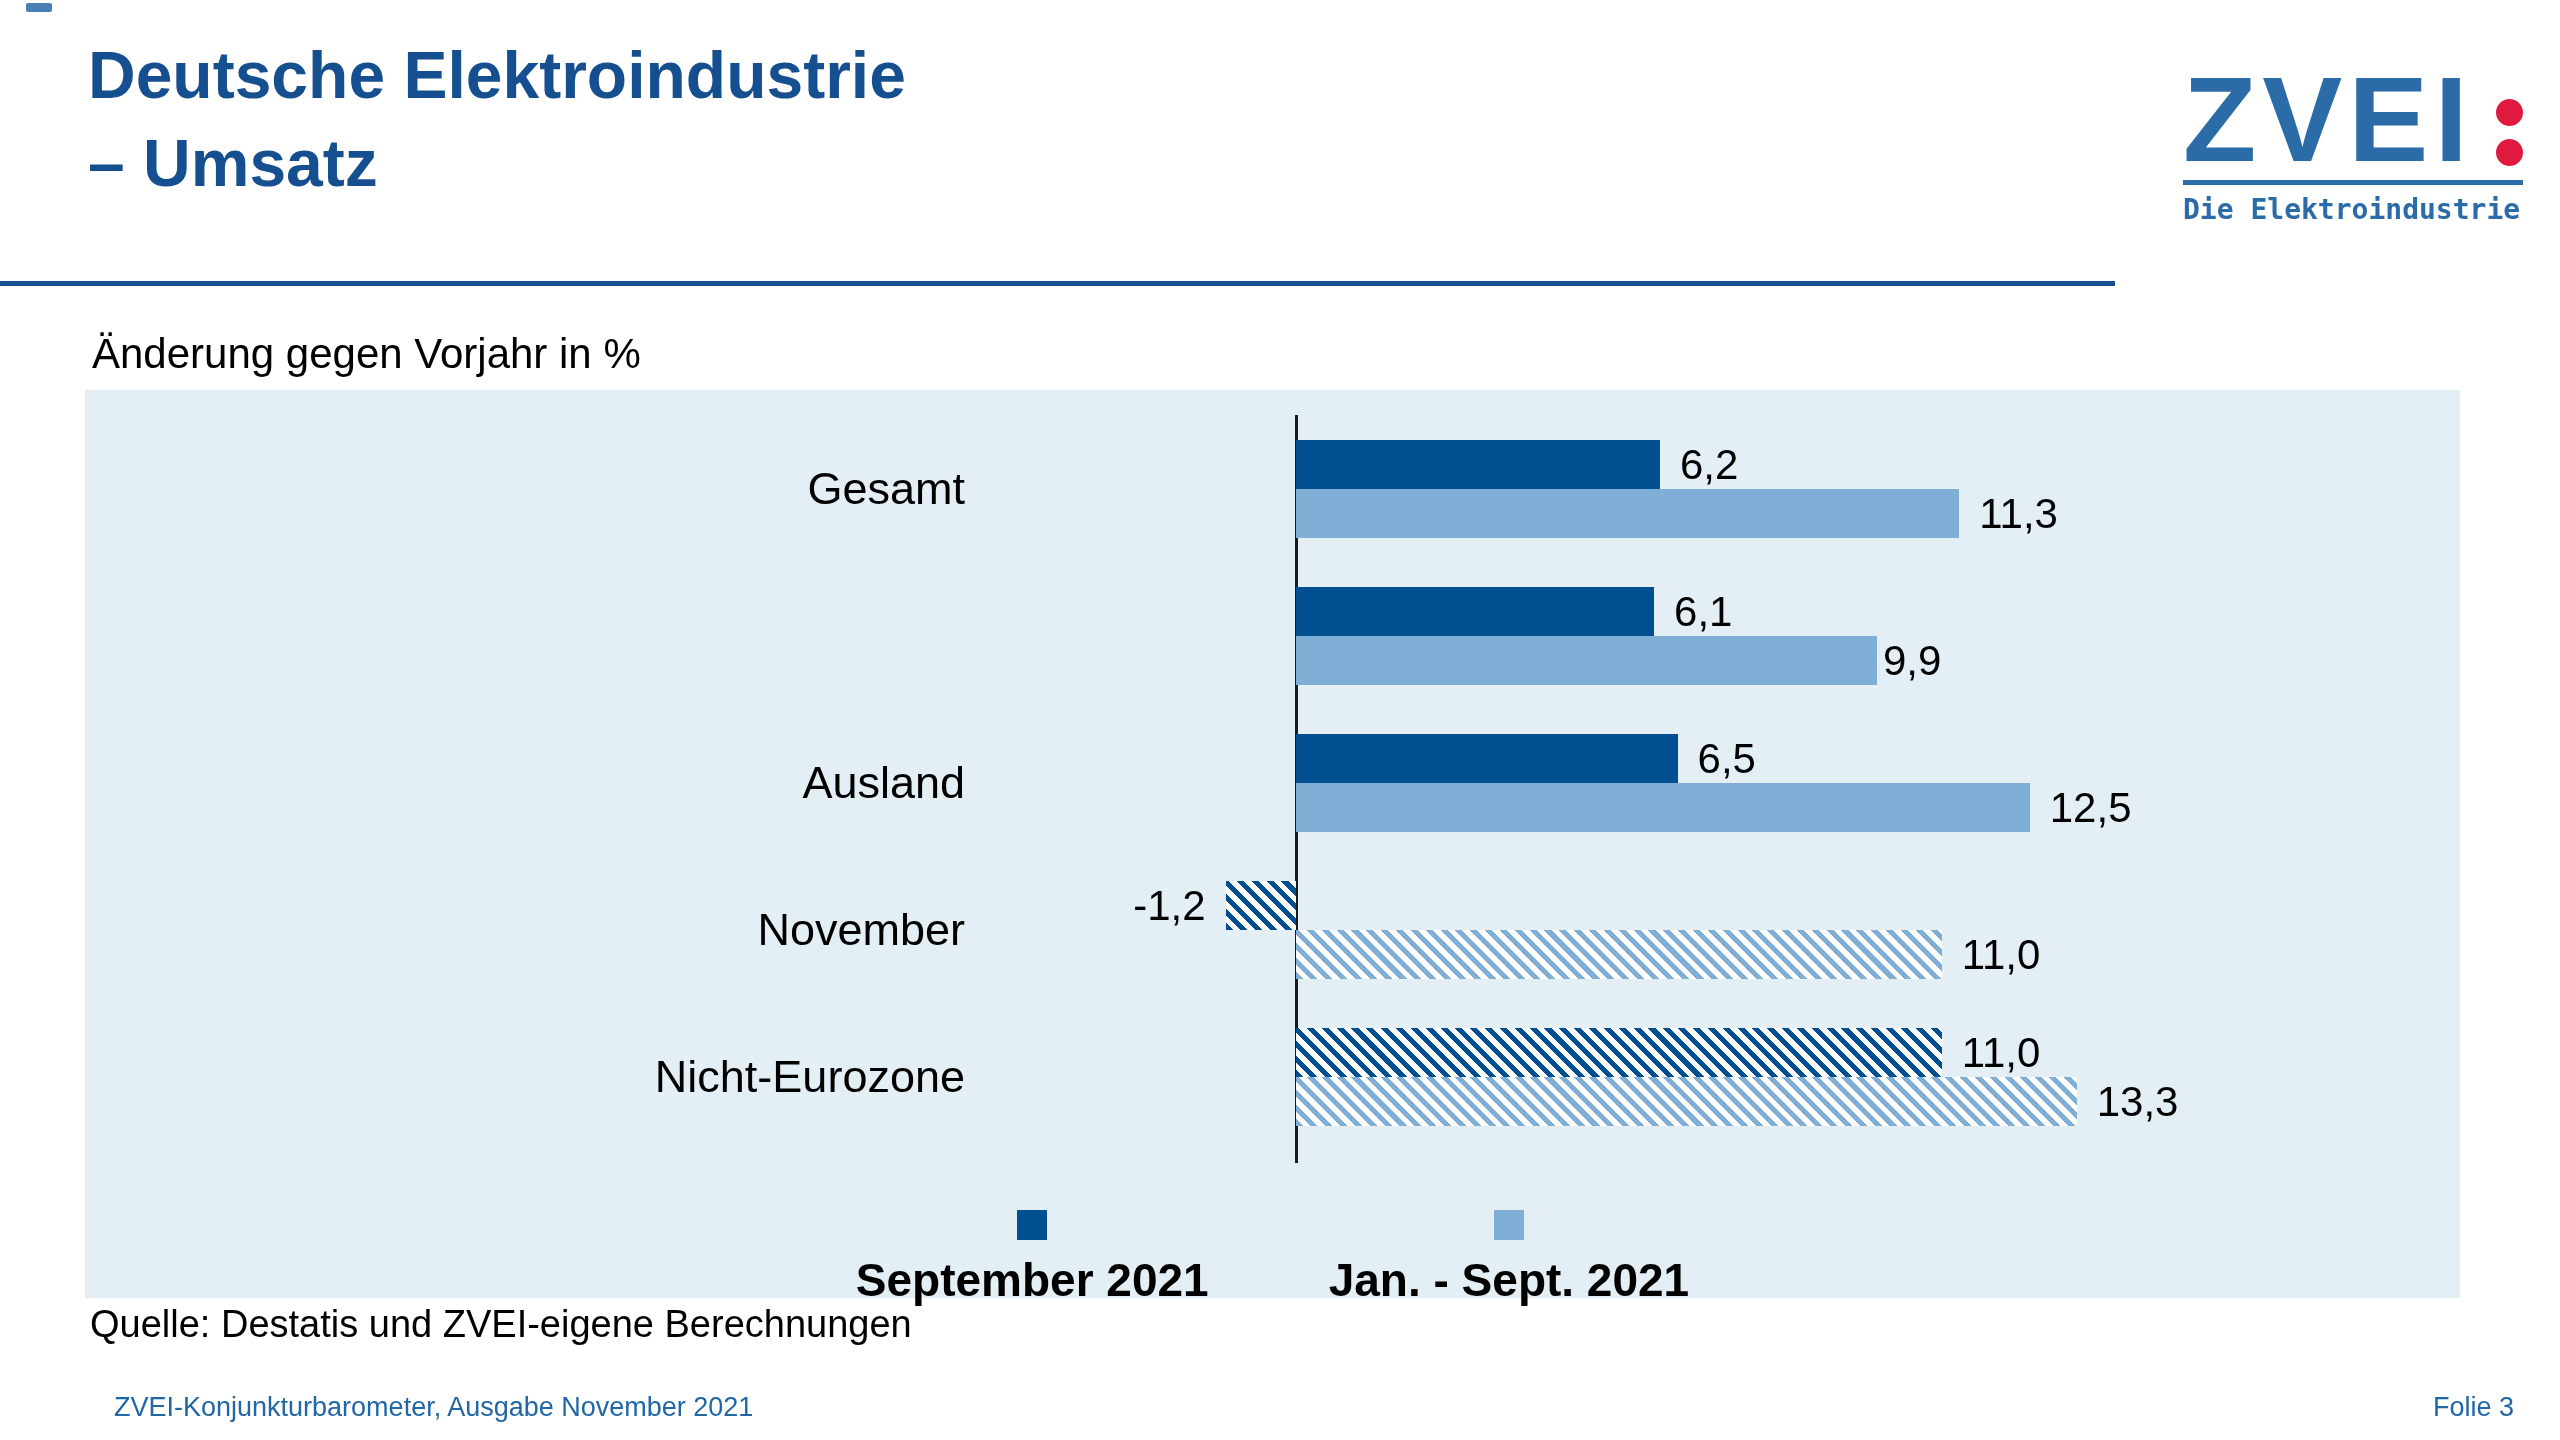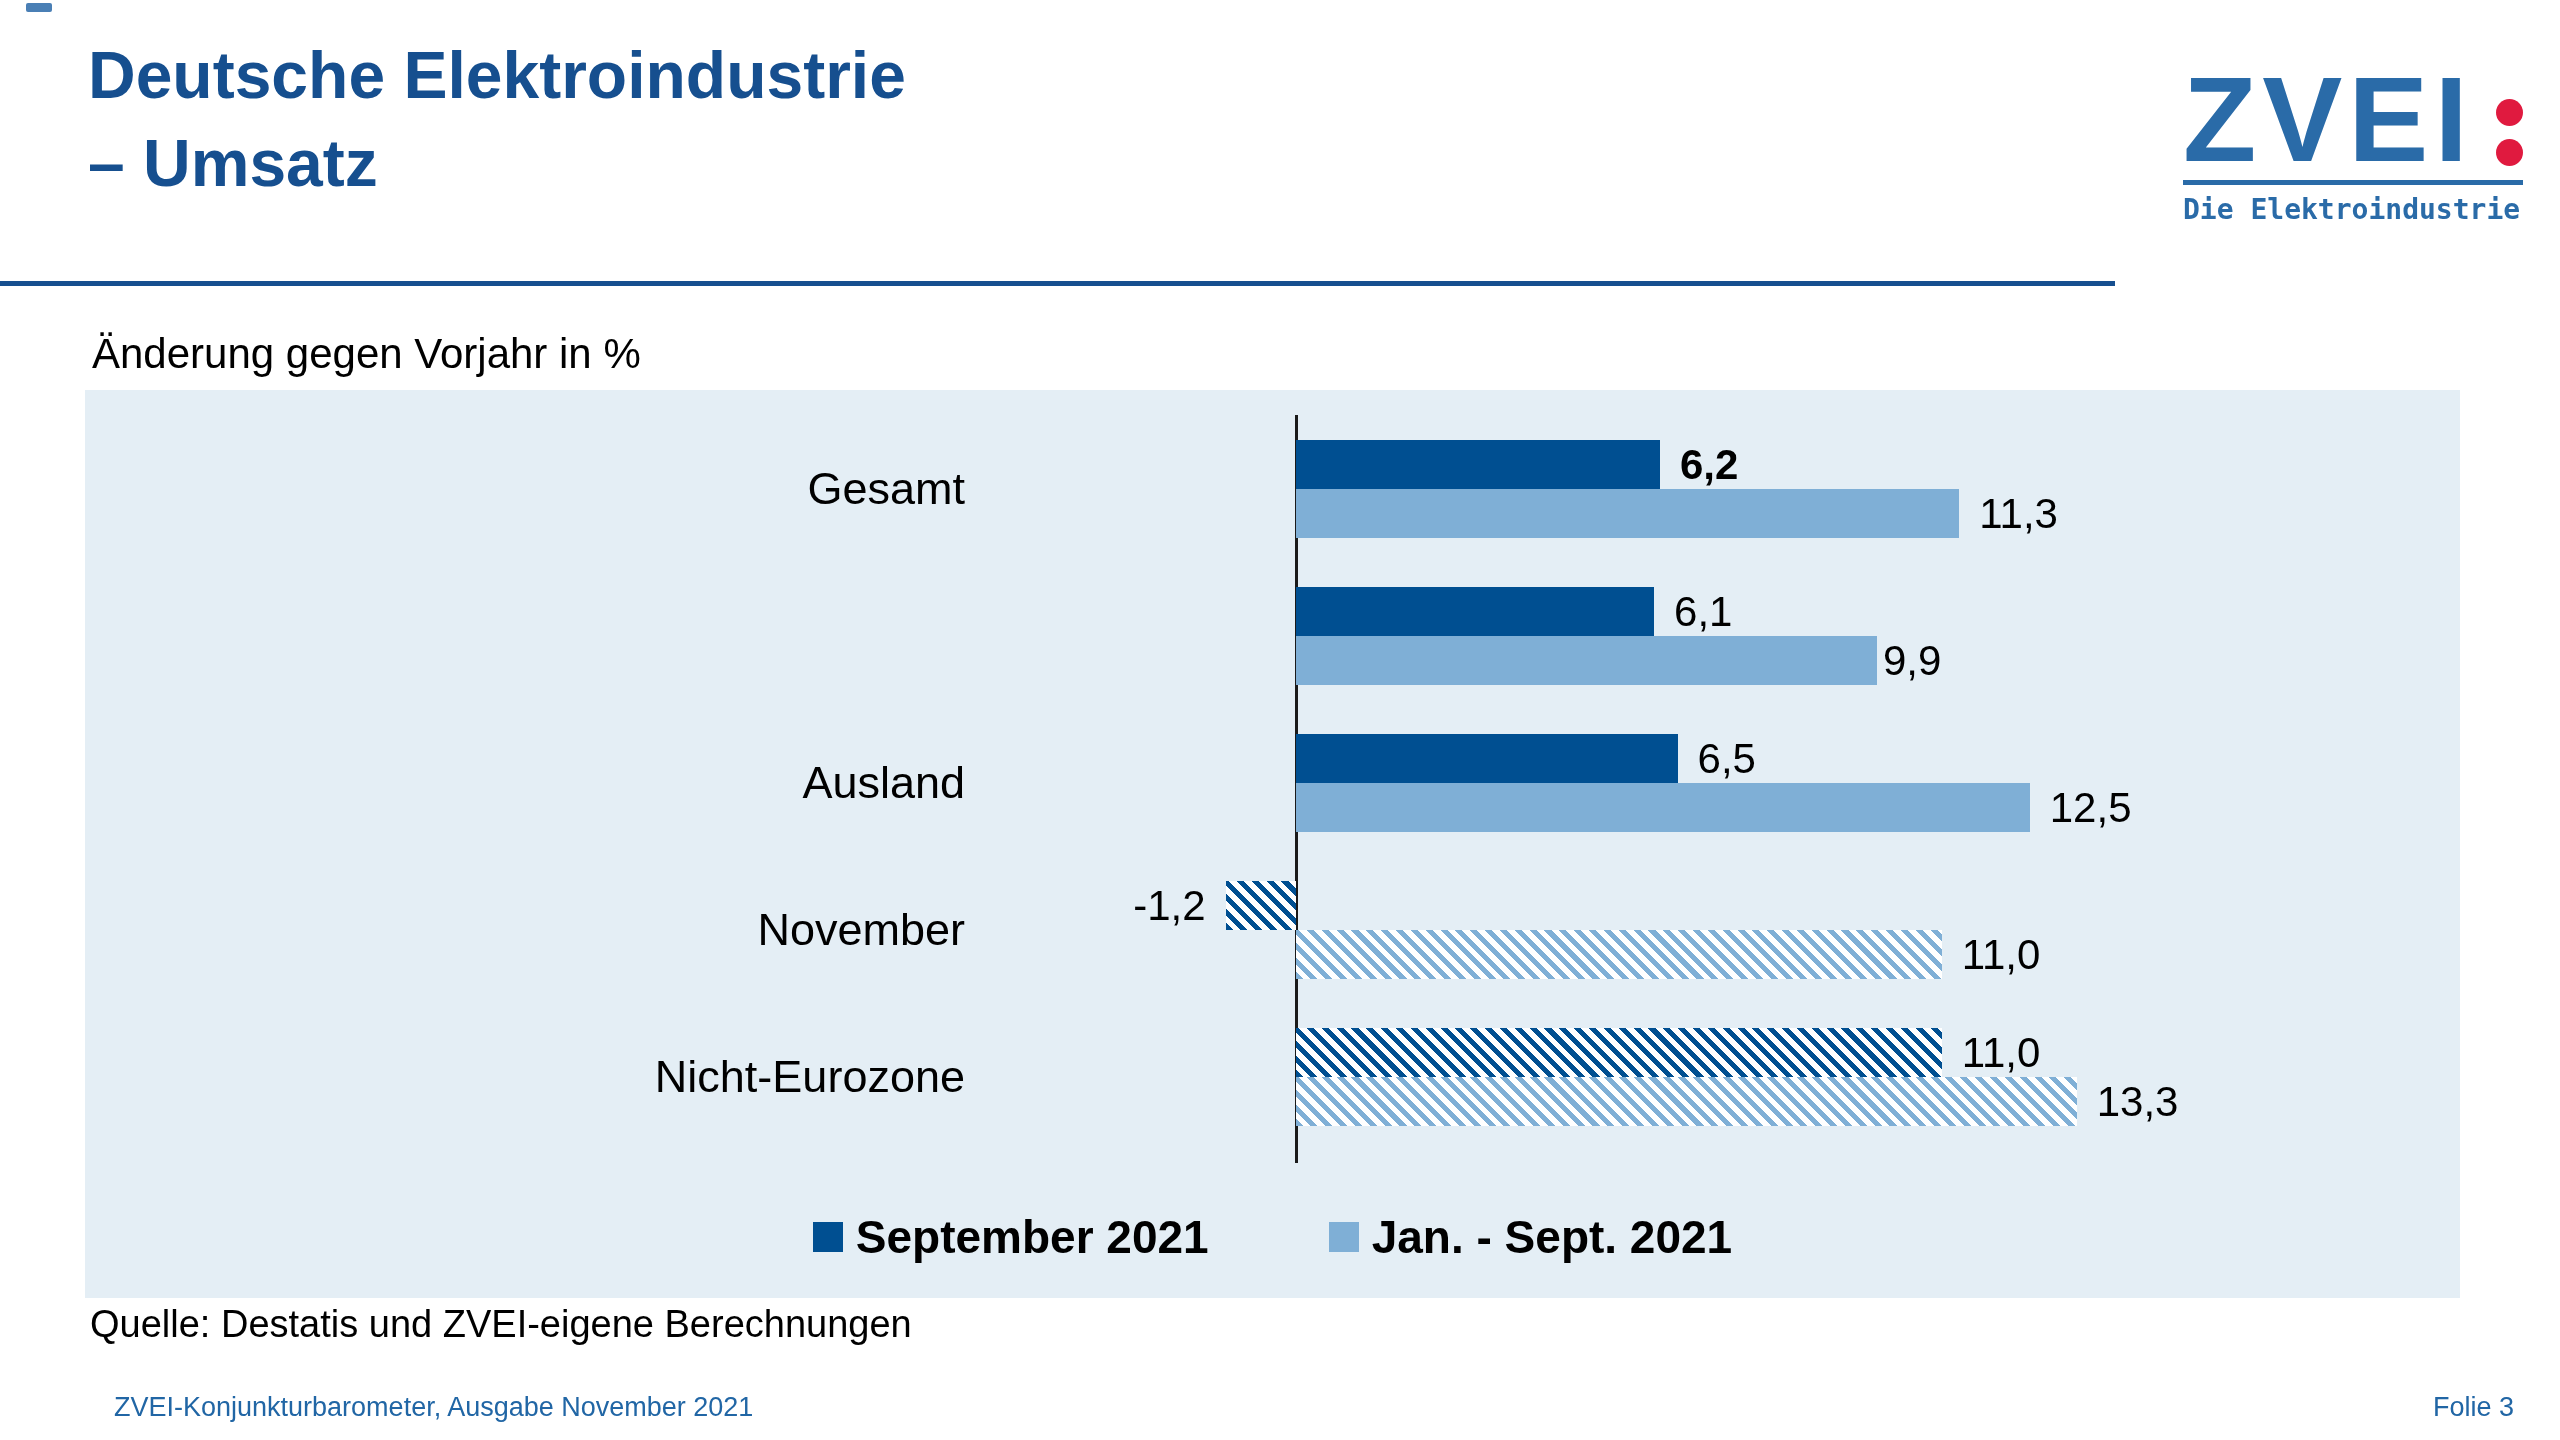--- a/index.html
+++ b/index.html
@@ -51,21 +51,21 @@
   }
   .bar{position:absolute;}
   .value-label{
     position:absolute;display:flex;align-items:center;
     font-size:42px;color:#000;white-space:nowrap;
   }
   .legend{
     position:absolute;left:0;right:0;top:820px;
     display:flex;justify-content:center;align-items:center;gap:120px;
   }
-  .legend-item{display:flex;align-items:center;gap:13px;}
+  .legend-item{display:flex;align-items:center;gap:13px;flex-direction:column;}
   .legend-swatch{width:30px;height:30px;}
   .legend-text{font-size:46px;font-weight:bold;color:#000;}
   .source-note{position:absolute;left:90px;top:1303px;font-size:38px;color:#000;}
   .footer-left{position:absolute;left:88px;top:1392px;font-size:27px;color:var(--footer-blue);margin-left:26px;}
   .footer-right{position:absolute;right:46px;top:1392px;font-size:27px;color:var(--footer-blue);}
 </style>
 </head>
 <body>
 
 <div class="corner-mark"></div>
@@ -89,21 +89,21 @@
   <div class="logo-tagline">Die Elektroindustrie</div>
 </div>
 
 <div class="chart-subtitle">Änderung gegen Vorjahr in %</div>
 
 <div class="chart-area">
   <div class="chart-plot">
     <div class="axis-line"></div>
   <div class="category-label" style="top: 50px; height: 98px;">Gesamt</div>
       <div class="bar" style="top: 50px; height: 49px; width: 363.94px; left: 1211px; background: rgb(0, 79, 145);"></div>
-      <div class="value-label" style="top: 50px; height: 49px; left: 1594.94px; font-weight: bold;">6,2</div>
+      <div class="value-label" style="top: 50px; height: 49px; left: 1594.94px;">6,2</div>
       <div class="bar" style="top: 99px; height: 49px; width: 663.31px; left: 1211px; background: rgb(127, 175, 214);"></div>
       <div class="value-label" style="top: 99px; height: 49px; left: 1894.31px;">11,3</div>
       <div class="bar" style="top: 197px; height: 49px; width: 358.07px; left: 1211px; background: rgb(0, 79, 145);"></div>
       <div class="value-label" style="top: 197px; height: 49px; left: 1589.07px;">6,1</div>
       <div class="bar" style="top: 246px; height: 49px; width: 581.13px; left: 1211px; background: rgb(127, 175, 214);"></div>
       <div class="value-label" style="top: 246px; height: 49px; left: 1798px;">9,9</div>
       <div class="category-label" style="top: 344px; height: 98px;">Ausland</div>
       <div class="bar" style="top: 344px; height: 49px; width: 381.55px; left: 1211px; background: rgb(0, 79, 145);"></div>
       <div class="value-label" style="top: 344px; height: 49px; left: 1612.55px;">6,5</div>
       <div class="bar" style="top: 393px; height: 49px; width: 733.75px; left: 1211px; background: rgb(127, 175, 214);"></div>

